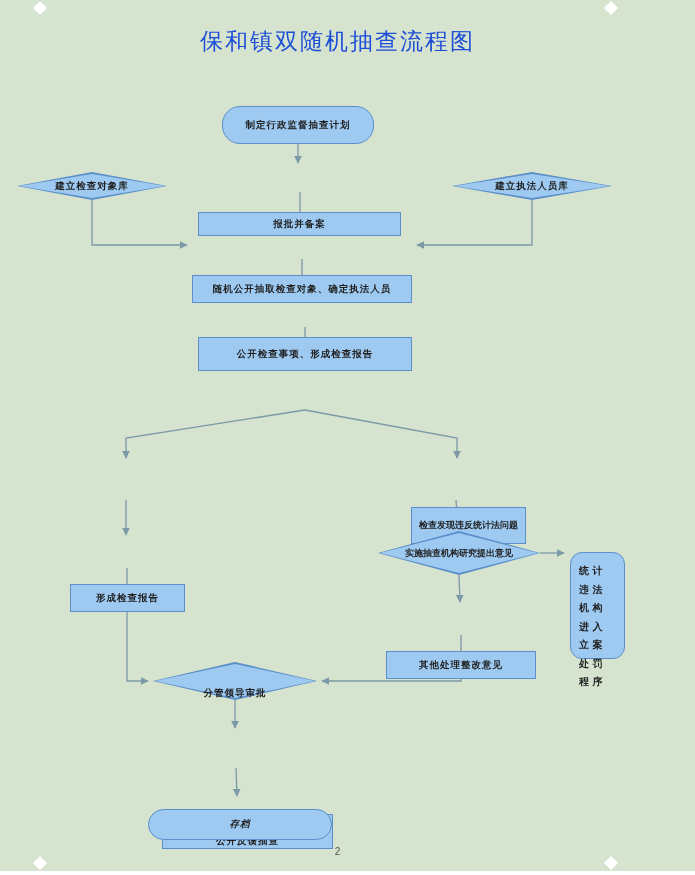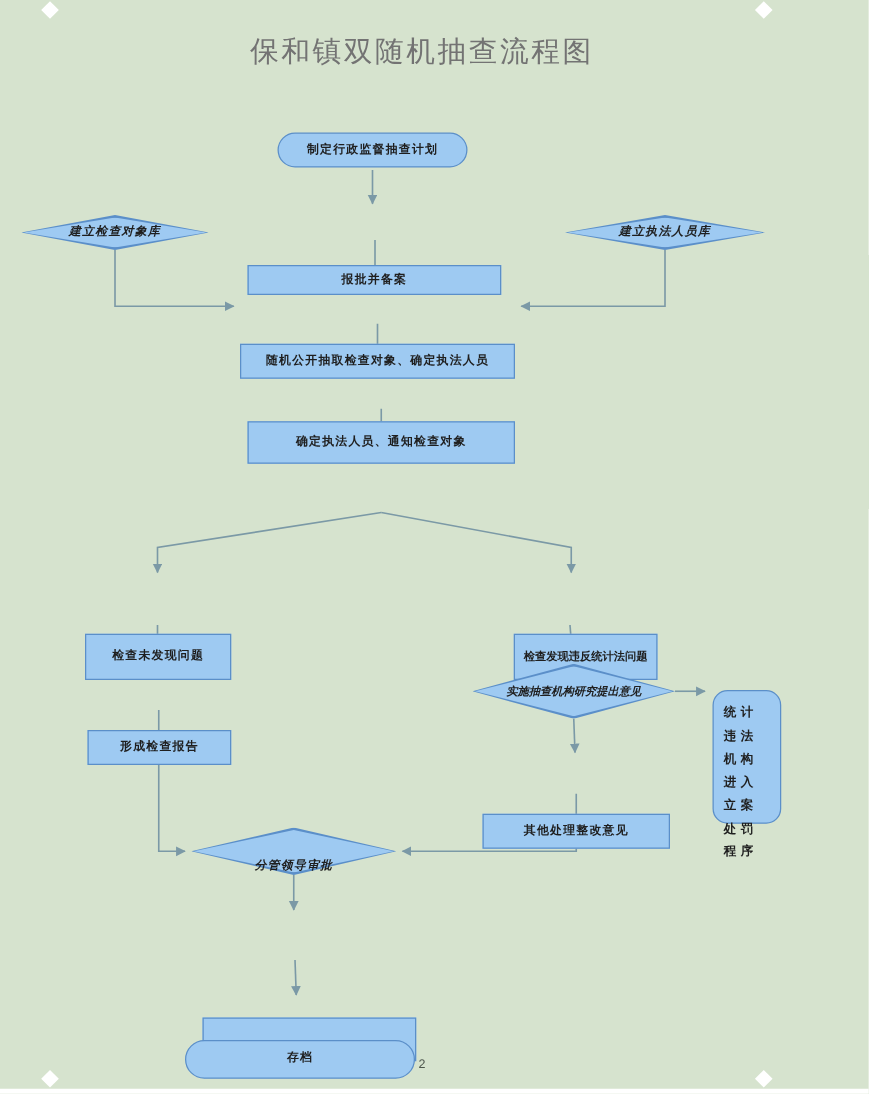--- a/index.html
+++ b/index.html
@@ -16,21 +16,21 @@
     background: var(--bg, #d6e3ce);
   }
   .corner-mark {
     position: absolute; width: 10px; height: 10px;
     background: #ffffff; transform: rotate(45deg);
   }
   .doc-title {
     position: absolute; left: 0; top: 26px; width: 675px;
     text-align: center;
     font-family: Liberation Serif, serif;
-    font-size: 23px; letter-spacing: 2px; color: #737373;
+    font-size: 23px; letter-spacing: 2px; color: #1d4ed8;
     white-space: nowrap;
   }
   .connectors { position: absolute; left: 0; top: 0; }
   .connectors polyline, .connectors line {
     fill: none; stroke: var(--line, #7b99a6); stroke-width: 1.3;
   }
   .node {
     position: absolute;
     display: flex; align-items: center; justify-content: center;
     text-align: center;
@@ -40,21 +40,21 @@
   .rect {
     background: var(--fill, #9ecaf2);
     border: 1.4px solid var(--stroke, #5b8fc9);
     margin-top: 44px;
   }
   .stadium {
     background: var(--fill, #9ecaf2);
     border: 1.4px solid var(--stroke, #5b8fc9);
     border-radius: 18px;
   }
-  .diamond { background: transparent; border: none; font-style: italic; }
+  .diamond { background: transparent; border: none; }
   .diamond::before {
     content: ""; position: absolute; inset: 0;
     background: var(--stroke, #5b8fc9);
     clip-path: polygon(50% 0, 100% 50%, 50% 100%, 0 50%);
   }
   .diamond::after {
     content: ""; position: absolute; inset: 2px;
     background: var(--fill, #9ecaf2);
     clip-path: polygon(50% 0, 100% 50%, 50% 100%, 0 50%);
   }
@@ -98,48 +98,45 @@
     <line x1="126" y1="500" x2="126" y2="535" marker-end="url(#arrow)"></line>
     <line x1="456" y1="500" x2="458" y2="526" marker-end="url(#arrow)"></line>
     <line x1="540" y1="553" x2="564" y2="553" marker-end="url(#arrow)"></line>
     <line x1="459" y1="575" x2="460" y2="602" marker-end="url(#arrow)"></line>
     <polyline points="127,568 127,681 148,681" marker-end="url(#arrow)"></polyline>
     <polyline points="461,635 461,681 322,681" marker-end="url(#arrow)"></polyline>
     <line x1="235" y1="700" x2="235" y2="728" marker-end="url(#arrow)"></line>
     <line x1="236" y1="768" x2="237" y2="796" marker-end="url(#arrow)"></line>
   </svg>
 
-  <div class="node stadium" style="left:222px; top:106px; width:152px; height:28px;">
+  <div class="node stadium" style="left:222px; top:106px; width:152px; height:38px;">
     <span>制定行政监督抽查计划</span>
   </div>
 
   <div class="node rect" style="left:198px; top:168px; width:203px; height:24px;">
     <span>报批并备案</span>
   </div>
 
   <div class="node diamond" style="left:17px; top:172px; width:150px; height:28px;">
     <span>建立检查对象库</span>
   </div>
 
   <div class="node diamond" style="left:452px; top:172px; width:160px; height:28px;">
     <span>建立执法人员库</span>
   </div>
 
   <div class="node rect" style="left:192px; top:231px; width:220px; height:28px;">
     <span>随机公开抽取检查对象、确定执法人员</span>
   </div>
 
   <div class="node rect" style="left:198px; top:293px; width:214px; height:34px;">
-    <span>确定执法人员、通知检查对象</span>
+    <span>公开检查事项、形成检查报告</span>
   </div>
 
 
-  <div class="node rect" style="left:68px; top:463px; width:117px; height:37px;">
-    <span>检查未发现问题</span>
-  </div>
 
   <div class="node rect" style="left:411px; top:463px; width:115px; height:37px; font-size:9px; letter-spacing:0;">
     <span>检查发现违反统计法问题</span>
   </div>
 
   <div class="node rect" style="left:70px; top:540px; width:115px; height:28px;">
     <span>形成检查报告</span>
   </div>
 
   <div class="node diamond" style="left:378px; top:531px; width:162px; height:44px; font-size:9px; letter-spacing:0;">
@@ -155,19 +152,19 @@
   </div>
 
   <div class="node diamond" style="left:153px; top:662px; width:164px; height:38px;align-items:flex-end;">
     <span>分管领导审批</span>
   </div>
 
   <div class="node rect" style="left:162px; top:770px; width:171px; height:35px;align-items:flex-end;">
     <span>公开反馈抽查</span>
   </div>
 
-  <div class="node stadium" style="left:148px; top:832px; width:184px; height:31px;">
+  <div class="node stadium" style="left:148px; top:809px; width:184px; height:31px;font-style:italic;">
     <span>存档</span>
   </div>
 
   <div class="page-number">2</div>
 
 </div>
 
 </body></html>

